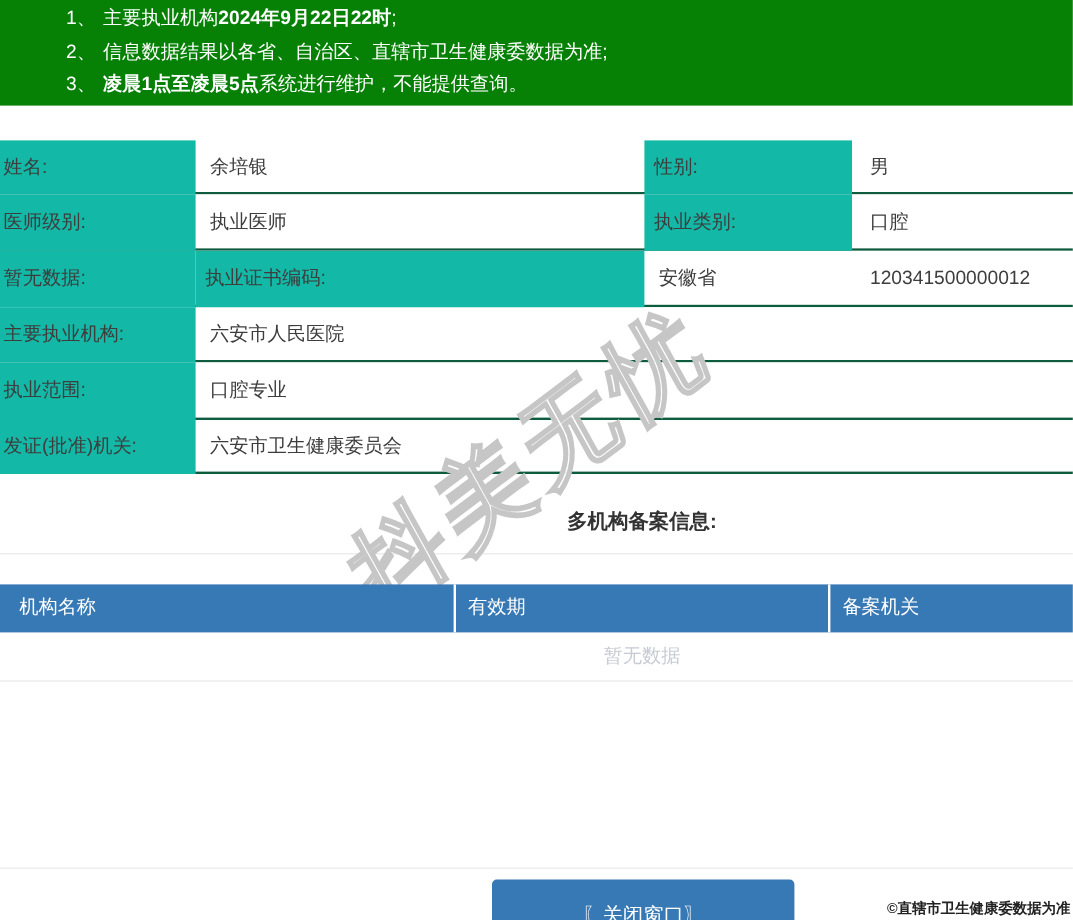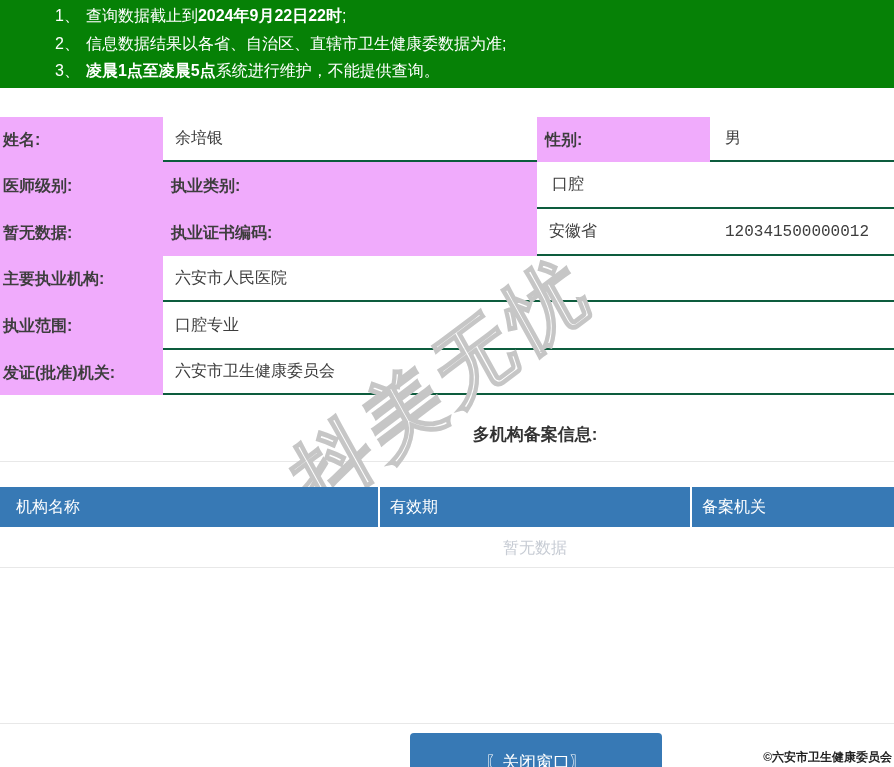--- a/index.html
+++ b/index.html
@@ -18,23 +18,23 @@
   .notice-line { line-height:27.5px; font-size:16px; white-space:nowrap; }
   .notice-line .num { margin-right:6px; }
   .notice-line b { font-weight:bold; }
 
   
   .table1 { position:absolute; left:0; top:117px; width:1070px; }
   .row { display:grid; border-bottom:2px solid #0d5c3d; background:#fff; }
   .row.pair   { grid-template-columns:163px 374px 173px 1fr; }
   .row.single { grid-template-columns:163px 1fr; }
   .cell { overflow:hidden; white-space:nowrap; font-size:16px; }
-  .lbl { background:#f0abfc; padding-left:3px;font-weight:bold; }
+  .lbl { background:#14b8a6; padding-left:3px; }
   .c2l { padding-left:8px; }
-  .val { padding-left:12px;font-family:Liberation Mono, monospace; }
+  .val { padding-left:12px; }
   .c2v { padding-left:15px; }
   .h45 { height:45px; line-height:45px; }
   .h46 { height:46px; line-height:46px; }
   .h47 { height:47px; line-height:47px; }
   .h48 { height:48px; line-height:48px; }
 
   
   .section-title {
     position:absolute; left:0; top:424px; width:1070px; height:22px;
     line-height:22px; text-align:center; font-weight:bold; font-size:17px; color:#333;
@@ -81,34 +81,35 @@
     position:absolute; right:2px; bottom:1px; z-index:20;
     font-size:12px; font-weight:bold; color:#222; white-space:nowrap;
     text-shadow:1px 0 #fff,-1px 0 #fff,0 1px #fff,0 -1px #fff,
                 1px 1px #fff,-1px -1px #fff,1px -1px #fff,-1px 1px #fff;
   }
 </style>
 </head>
 <body>
 
 <div class="banner">
-  <div class="notice-line"><span class="num">1、</span><span>查询数据截止到</span><b>2024年9月22日22时</b><span>;</span></div>
+  <div class="notice-line"><span class="num">1、</span><span>主要执业机构</span><b>2024年9月22日22时</b><span>;</span></div>
   <div class="notice-line"><span class="num">2、</span><span>信息数据结果以各省、自治区、直辖市卫生健康委数据为准;</span><b></b><span></span></div>
   <div class="notice-line"><span class="num">3、</span><span></span><b>凌晨1点至凌晨5点</b><span>系统进行维护，不能提供查询。</span></div>
 </div>
 
 <div class="table1">
   <div class="row pair h45">
     <div class="cell lbl h45">姓名:</div>
     <div class="cell val h45">余培银</div>
     <div class="cell lbl c2l h45">性别:</div>
     <div class="cell val c2v h45">男</div>
   </div>
   <div class="row pair h47">
     <div class="cell lbl h47">医师级别:</div>
+    <div class="cell val h47">执业医师</div>
     <div class="cell lbl c2l h47">执业类别:</div>
     <div class="cell val c2v h47">口腔</div>
   </div>
   <div class="row pair h47">
     <div class="cell lbl h47">暂无数据:</div>
     <div class="cell lbl c2l h47">执业证书编码:</div>
     <div class="cell val h47">安徽省</div>
     <div class="cell val c2v h47">120341500000012</div>
   </div>
   <div class="row single h46">
@@ -137,13 +138,13 @@
 
 <div class="empty-row">暂无数据</div>
 
 <div class="divider div2"></div>
 <div class="divider div3"></div>
 
 <button class="close-btn">〖关闭窗口〗</button>
 
 <div class="watermark">抖美无忧</div>
 
-<div class="stamp">©六安市卫生健康委员会</div>
+<div class="stamp">©直辖市卫生健康委数据为准</div>
 
 </body></html>

